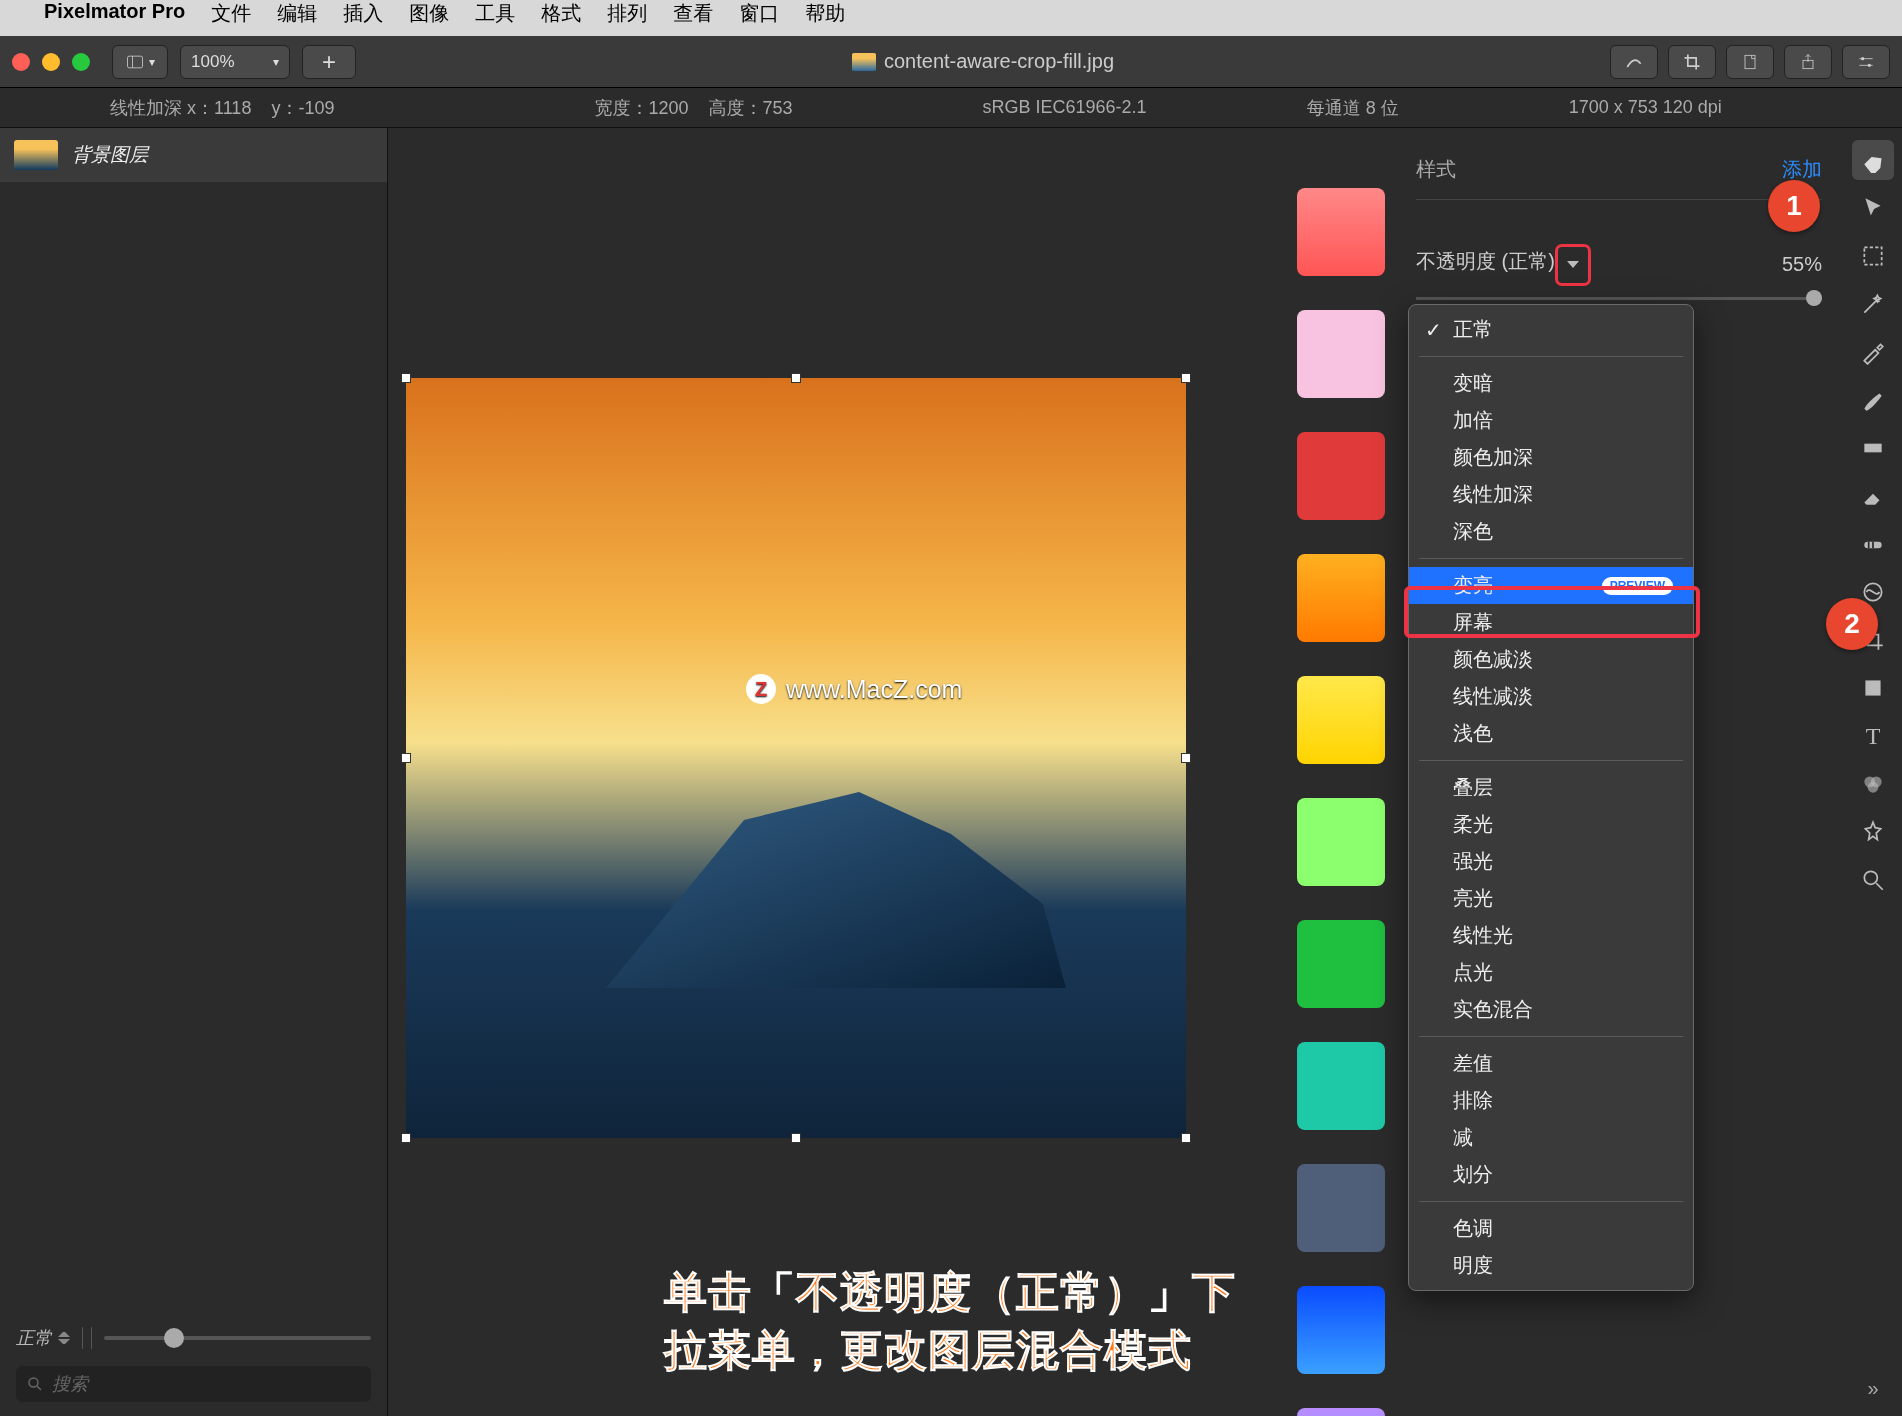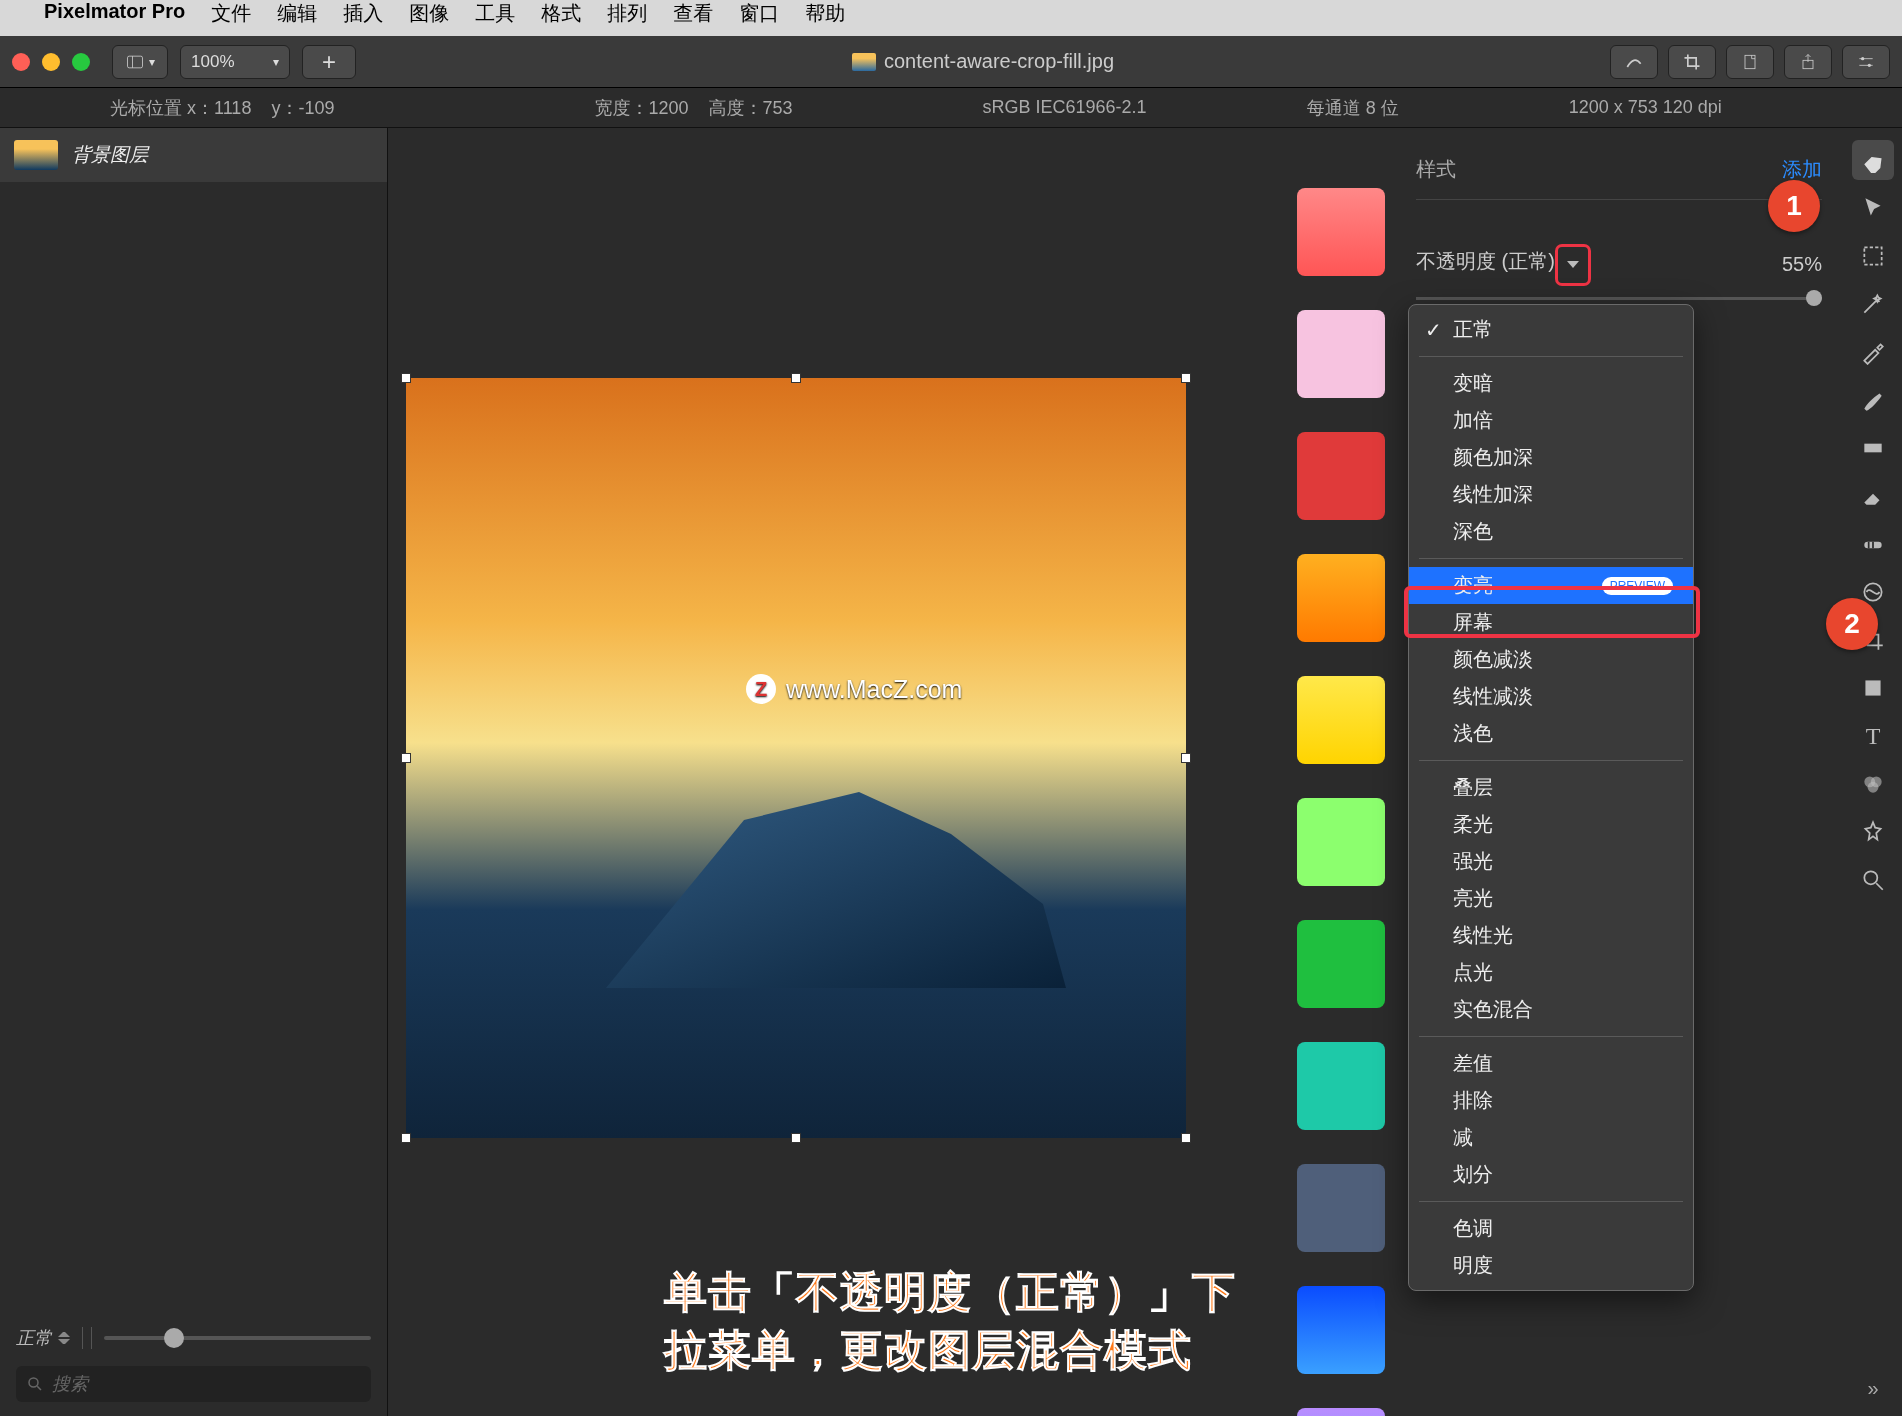--- a/index.html
+++ b/index.html
@@ -72,21 +72,21 @@
 .rightpanel .oprow .ddarrow-wrap { width: 26px; height: 32px; display: inline-flex; align-items: center; justify-content: center; outline: 3px solid #e34; outline-offset: 2px; border-radius: 2px; }
 .rightpanel .ddarrow { width: 0; height: 0; border-left: 6px solid transparent; border-right: 6px solid transparent; border-top: 7px solid #bbb; display: inline-block; }
 .rightpanel .slider2 { height: 3px; background: #555; margin-top: 16px; position: relative; }
 .rightpanel .slider2 .k { position: absolute; right: 0; top: -7px; width: 16px; height: 16px; border-radius: 50%; background: #aaa; }
 
 
 .dd { position: absolute; top: 176px; left: 2px; width: 286px; background: #3a3a3a; border: 1px solid #6a6a6a; border-radius: 8px; padding: 6px 0; box-shadow: 0 10px 30px rgba(0,0,0,.5); }
 .ddi { padding: 5px 20px 5px 44px; color: #eee; font-size: 20px; position: relative; display:flex; align-items:center; justify-content:space-between; }
 .ddi.chk::before { content:'✓'; position:absolute; left: 16px; color:#eee; }
 .ddi.sel { background: #1e72ff; }
-.ddi .prev { background: #fff; color: #1e72ff; font-size: 12px; font-weight: 400; padding: 2px 8px; border-radius: 10px; }
+.ddi .prev { background: #fff; color: #1e72ff; font-size: 12px; font-weight: 700; padding: 2px 8px; border-radius: 10px; }
 .ddsep { height: 1px; background: #5a5a5a; margin: 8px 10px; }
 .seloutline { position: absolute; top: 458px; left: -2px; width: 296px; height: 52px; border: 4px solid #e34; border-radius: 6px; pointer-events: none; }
 
 
 .marker { position: absolute; width: 52px; height: 52px; border-radius: 50%; background: #e8462e; color: #fff; font-size: 28px; font-weight: 700; display: flex; align-items: center; justify-content: center; box-shadow: 0 2px 4px rgba(0,0,0,.4); z-index: 5; }
 
 
 .toolside { width: 58px; background: #2b2b2b; display: flex; flex-direction: column; align-items: center; padding-top: 12px; gap: 8px; }
 .toolbtn { width: 42px; height: 40px; display: flex; align-items: center; justify-content: center; border-radius: 6px; color: #bbb; }
 .toolbtn.active { background: #4a4a4a; }
@@ -166,25 +166,25 @@
           <circle cx="8" cy="8" r="2" fill="#ccc"></circle>
           <line x1="4" y1="8" x2="20" y2="8" stroke="#ccc"></line>
           <circle cx="16" cy="16" r="2" fill="#ccc"></circle>
           <line x1="4" y1="16" x2="20" y2="16" stroke="#ccc"></line>
         </svg>
       </div>
   </div>
 </div>
 
 <div class="infobar">
-  <div class="seg"><span>光标位置 x：</span><span>1118</span>&nbsp;&nbsp;&nbsp;&nbsp;<span>y：</span><span>-109</span></div>
+  <div class="seg"><span>线性加深 x：</span><span>1118</span>&nbsp;&nbsp;&nbsp;&nbsp;<span>y：</span><span>-109</span></div>
   <div class="seg" style="margin-left:180px"><span>宽度：</span><span>1200</span>&nbsp;&nbsp;&nbsp;&nbsp;<span>高度：</span><span>753</span></div>
   <div class="seg" style="margin-left:110px">sRGB IEC61966-2.1</div>
   <div class="seg" style="margin-left:80px">每通道 8 位</div>
-  <div class="seg" style="margin-left:90px">1200 x 753 120 dpi</div>
+  <div class="seg" style="margin-left:90px">1700 x 753 120 dpi</div>
 </div>
 
 <div class="main">
 
   <div class="layers">
     <div class="layer">
       <div class="thumb"></div>
       <div class="lname">背景图层</div>
     </div>
     <div class="spacer"></div>

